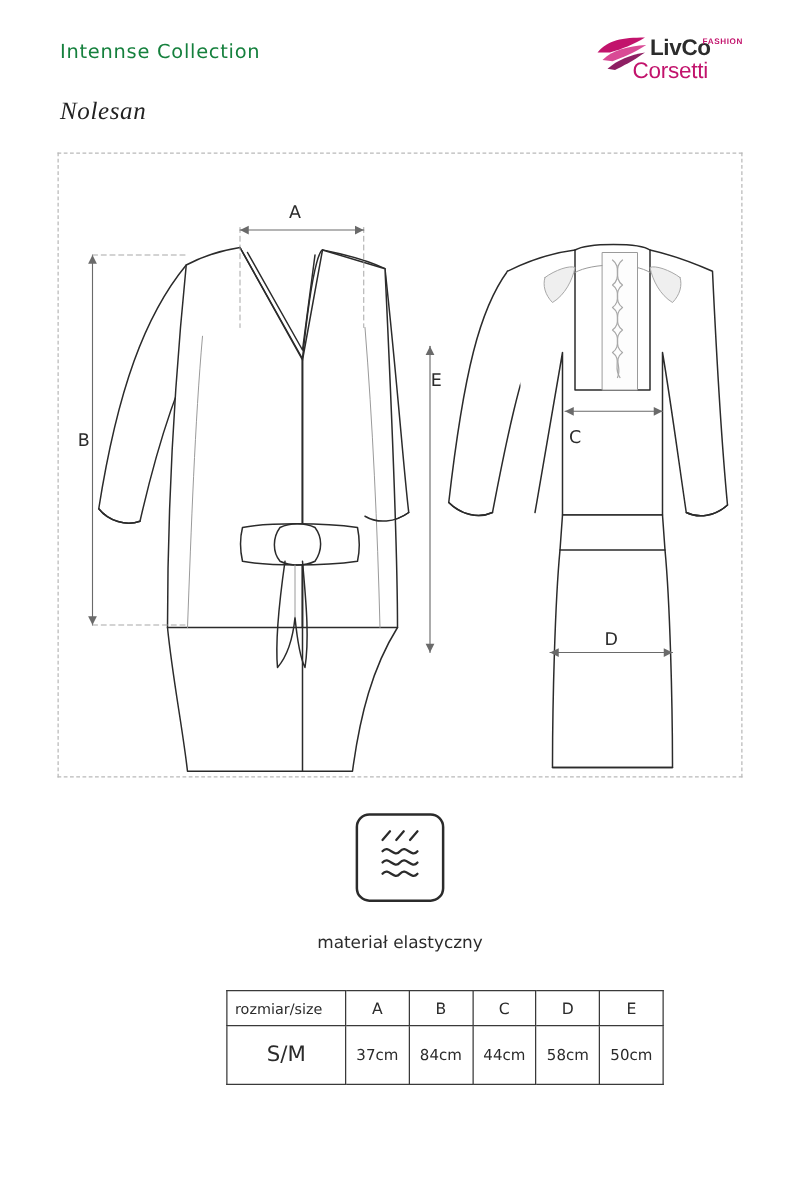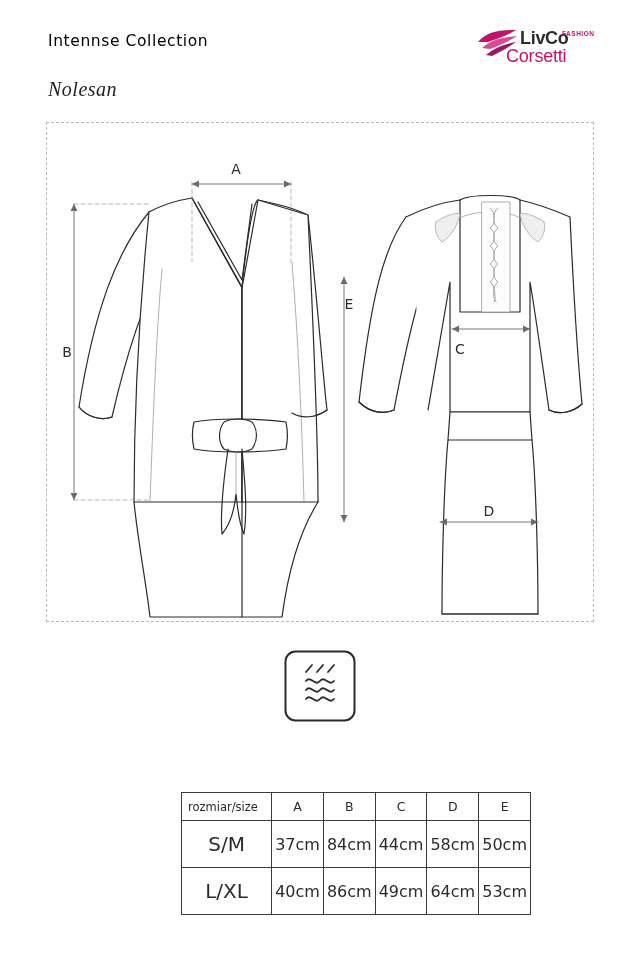--- a/index.html
+++ b/index.html
@@ -16,21 +16,21 @@
     overflow: hidden;
   }
 
   
   .collection-title {
     position: absolute;
     left: 48px;
     top: 32px;
     font-size: 15.5px;
     letter-spacing: 0.6px;
-    color: #000000;
+    color: #15803d;
     font-family: "DejaVu Sans", sans-serif;
     font-weight: 400;
   }
   .product-name {
     position: absolute;
     left: 48px;
     top: 78px;
     font-size: 20px;
     font-style: italic;
     font-family: "Liberation Serif", serif;
@@ -138,24 +138,24 @@
     height: 25px;
     font-size: 12.5px;
   }
   .size-table tr.header-row td.hdr-label {
     font-size: 11.5px;
     padding-left: 6px;
     text-align: left;
   }
   .size-table tr.data-row td {
     height: 44px;
-    font-size: 16px;
+    font-size: 12px;
   }
   .size-table tr.data-row td:first-child {
-    font-size: 20px;
+    font-size: 17px;
   }
   .col-label { width: 92px; }
   .col-m { width: 52px; }
 </style>
 </head>
 <body>
 
 <div class="collection-title">Intennse Collection</div>
 
 <div class="product-name">Nolesan</div>
@@ -265,42 +265,35 @@
     <line x1="22" y1="22" x2="28" y2="15"></line>
     <line x1="33" y1="22" x2="39" y2="15"></line>
     <line x1="44" y1="22" x2="50" y2="15"></line>
     <path d="M22,31 C27,25 31,37 36,31 C41,25 45,37 50,31"></path>
     <path d="M22,40 C27,34 31,46 36,40 C41,34 45,46 50,40"></path>
     <path d="M22,49 C27,43 31,55 36,49 C41,43 45,55 50,49"></path>
   </g>
 </svg>
 
 <div class="material-caption">
+  <div>materiał elastyczny</div>
 </div>
 
 <table class="size-table">
   <tbody>
     <tr class="header-row">
       <td class="col-label hdr-label">rozmiar/size</td>
       <td class="col-m">A</td>
       <td class="col-m">B</td>
       <td class="col-m">C</td>
       <td class="col-m">D</td>
       <td class="col-m">E</td>
     </tr>
     <tr class="data-row">
       <td>S/M</td>
       <td>37cm</td>
       <td>84cm</td>
       <td>44cm</td>
       <td>58cm</td>
       <td>50cm</td>
     </tr>
-    <tr class="data-row">
-      <td>L/XL</td>
-      <td>40cm</td>
-      <td>86cm</td>
-      <td>49cm</td>
-      <td>64cm</td>
-      <td>53cm</td>
-    </tr>
   </tbody>
 </table>
 
 </body></html>

